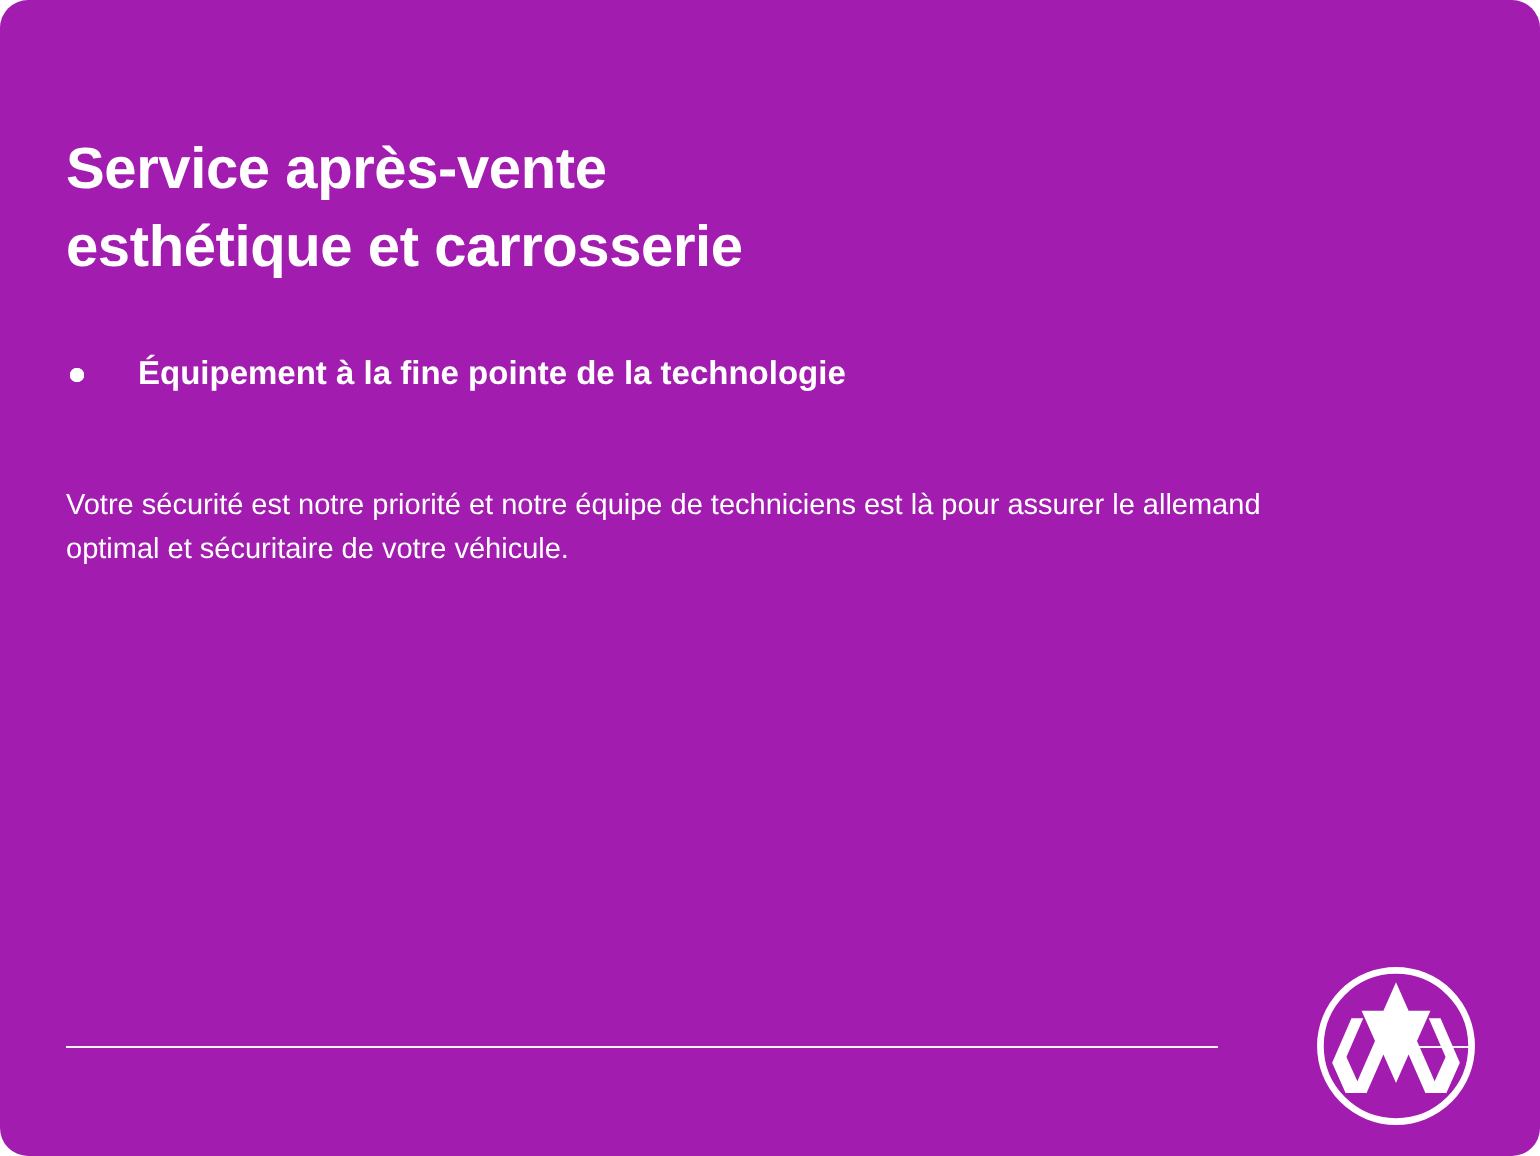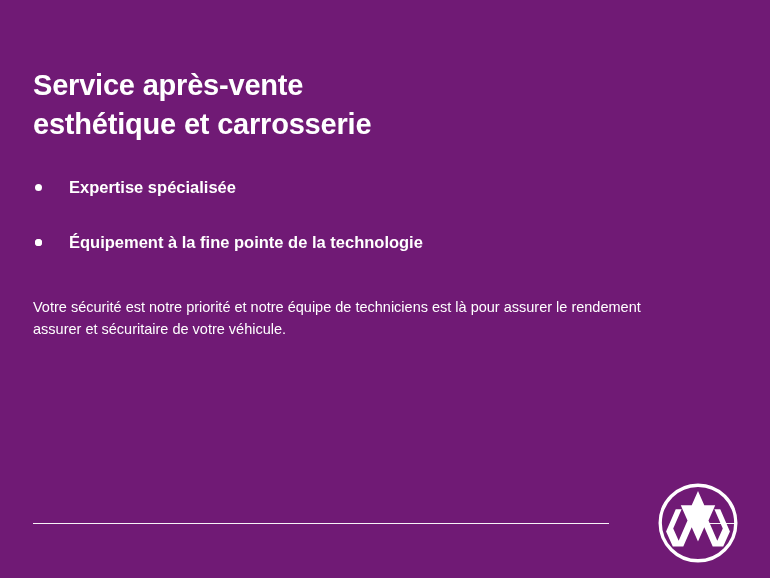--- a/index.html
+++ b/index.html
@@ -10,23 +10,24 @@
     width: 770px;
     height: 578px;
     background: #ffffff;
     font-family: "Liberation Sans", sans-serif;
     overflow: hidden;
   }
   .slide {
     position: relative;
     width: 770px;
     height: 578px;
-    background: #701a75;
+    background: #a21caf;
     box-sizing: border-box;
     overflow: hidden;
+    border-radius: 14px;
   }
   .content {
     position: absolute;
     left: 33px;
     top: 66px;
     right: 40px;
   }
   .title {
     color: #ffffff;
     font-size: 29px;
@@ -119,32 +120,31 @@
 
     <h1 class="title">
       <span class="line">Service après-vente</span>
       <span class="line">esthétique et carrosserie</span>
     </h1>
 
 
     <ul class="bullets">
       <li class="bullet-item">
         <span class="bullet-dot"></span>
-        <span>Expertise spécialisée</span>
       </li>
       <li class="bullet-item">
         <span class="bullet-dot"></span>
       </li>
       <li class="bullet-item">
         <span class="bullet-dot"></span>
         <span>Équipement à la fine pointe de la technologie</span>
       </li>
     </ul>
 
-    <p class="paragraph">Votre sécurité est notre priorité et notre équipe de techniciens est là pour assurer le rendement assurer et sécuritaire de votre véhicule.</p>
+    <p class="paragraph">Votre sécurité est notre priorité et notre équipe de techniciens est là pour assurer le allemand optimal et sécuritaire de votre véhicule.</p>
 
   </div>
 
   <div class="footer">
     <div class="rule rule-left"></div>
     <div class="rule rule-right"></div>
 
     <svg class="vw-logo" viewBox="0 0 100 100" aria-hidden="true">
       <circle cx="50" cy="50" r="45" fill="none" stroke="#ffffff" stroke-width="4"></circle>
       <path d="M50 12 L57.5 29 L70.5 29 L62.5 47 L73 71 L79.5 56.5 L69.5 33.5 L76.5 33.5 L88 60 L80 78 L67.5 78 L57.5 55 L50 72 L42.5 55 L32.5 78 L20 78 L12 60 L23.5 33.5 L30.5 33.5 L20.5 56.5 L27 71 L37.5 47 L29.5 29 L42.5 29 Z" fill="#ffffff"></path>

